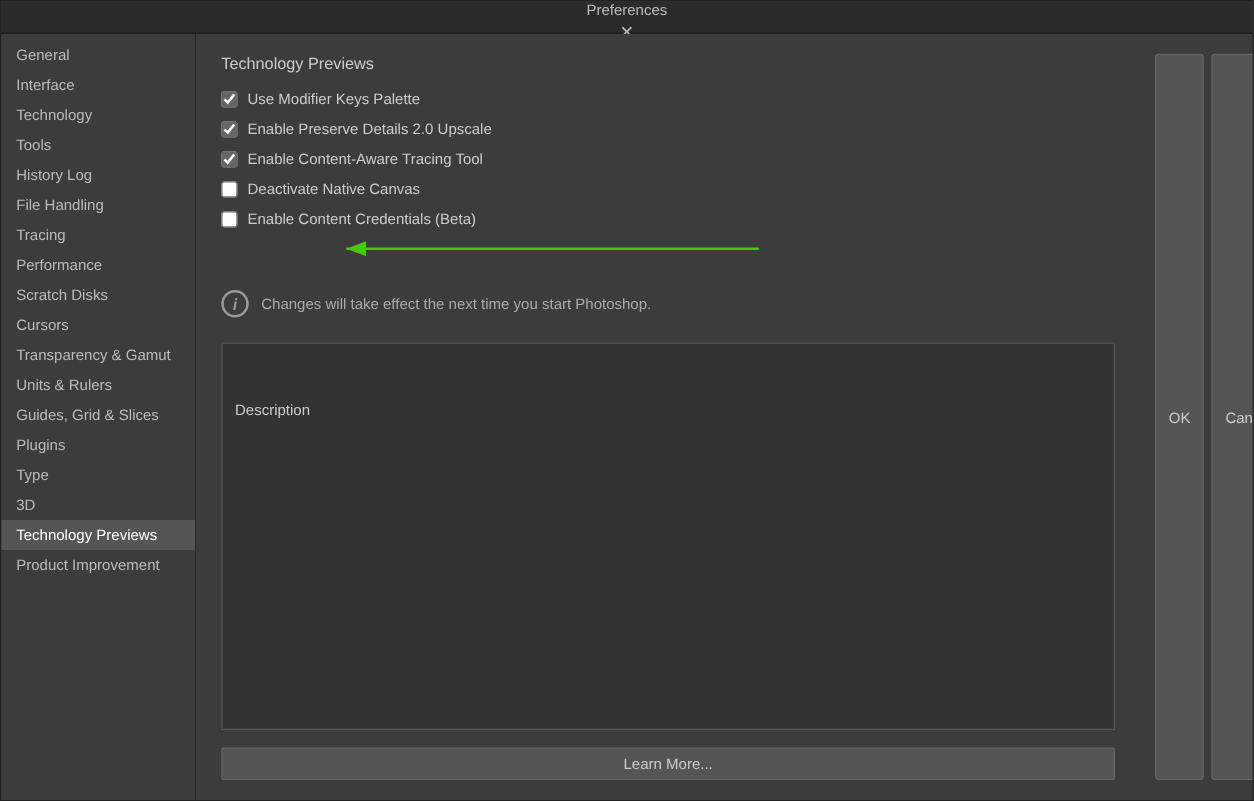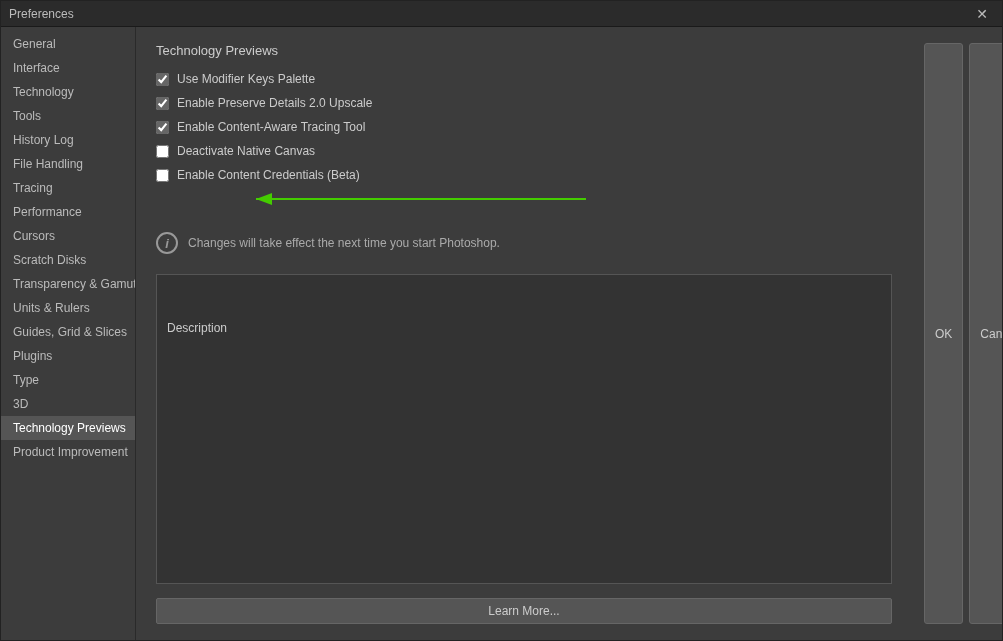--- a/index.html
+++ b/index.html
@@ -22,40 +22,41 @@
     }
     .title-bar {
       background: #2b2b2b;
       height: 26px;
       display: flex;
       align-items: center;
       justify-content: space-between;
       padding: 0 8px;
       flex-shrink: 0;
       border-bottom: 1px solid #1a1a1a;
+      flex-direction: column;
     }
     .title-bar-text {
       color: #bbb;
       font-size: 12px;
     }
     .close-btn {
       background: none;
       border: none;
       color: #bbb;
       font-size: 14px;
       cursor: pointer;
       padding: 2px 6px;
     }
     .content-area {
       display: flex;
       flex: 1;
       overflow: hidden;
     }
     .sidebar {
-      width: 135px;
+      width: 156px;
       background: #3c3c3c;
       padding: 5px 0;
       flex-shrink: 0;
       overflow-y: auto;
       border-right: 1px solid #2a2a2a;
     }
     .sidebar-item {
       padding: 5px 12px;
       cursor: pointer;
       color: #bbb;
@@ -178,22 +179,22 @@
     <div class="sidebar">
 
     <div class="sidebar-item">General</div>
         <div class="sidebar-item">Interface</div>
         <div class="sidebar-item">Technology</div>
         <div class="sidebar-item">Tools</div>
         <div class="sidebar-item">History Log</div>
         <div class="sidebar-item">File Handling</div>
         <div class="sidebar-item">Tracing</div>
         <div class="sidebar-item">Performance</div>
+        <div class="sidebar-item">Scratch Disks</div>
         <div class="sidebar-item">Cursors</div>
-        <div class="sidebar-item">Scratch Disks</div>
         <div class="sidebar-item">Transparency &amp; Gamut</div>
         <div class="sidebar-item">Units &amp; Rulers</div>
         <div class="sidebar-item">Guides, Grid &amp; Slices</div>
         <div class="sidebar-item">Plugins</div>
         <div class="sidebar-item">Type</div>
         <div class="sidebar-item">3D</div>
         <div class="sidebar-item active">Technology Previews</div>
         <div class="sidebar-item">Product Improvement</div>
       </div>
 

